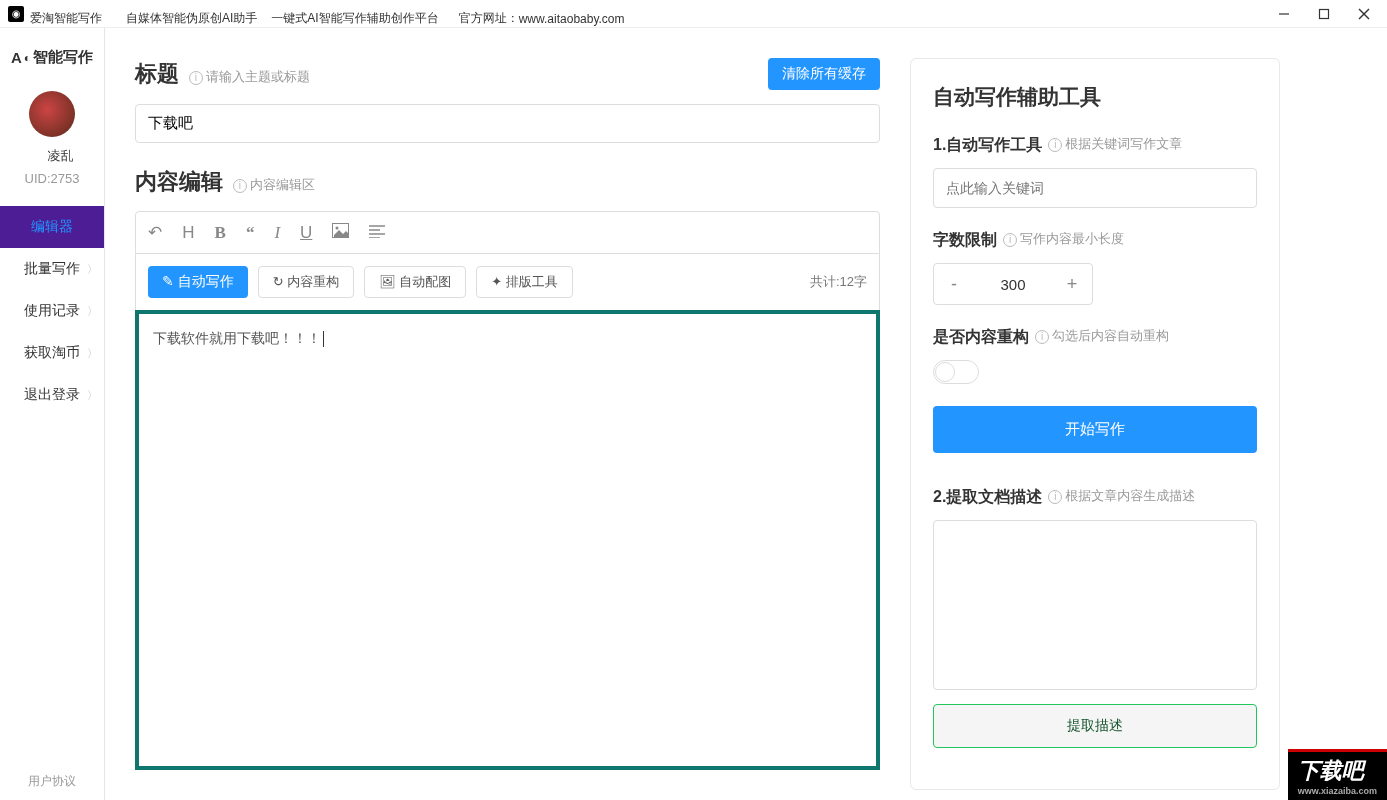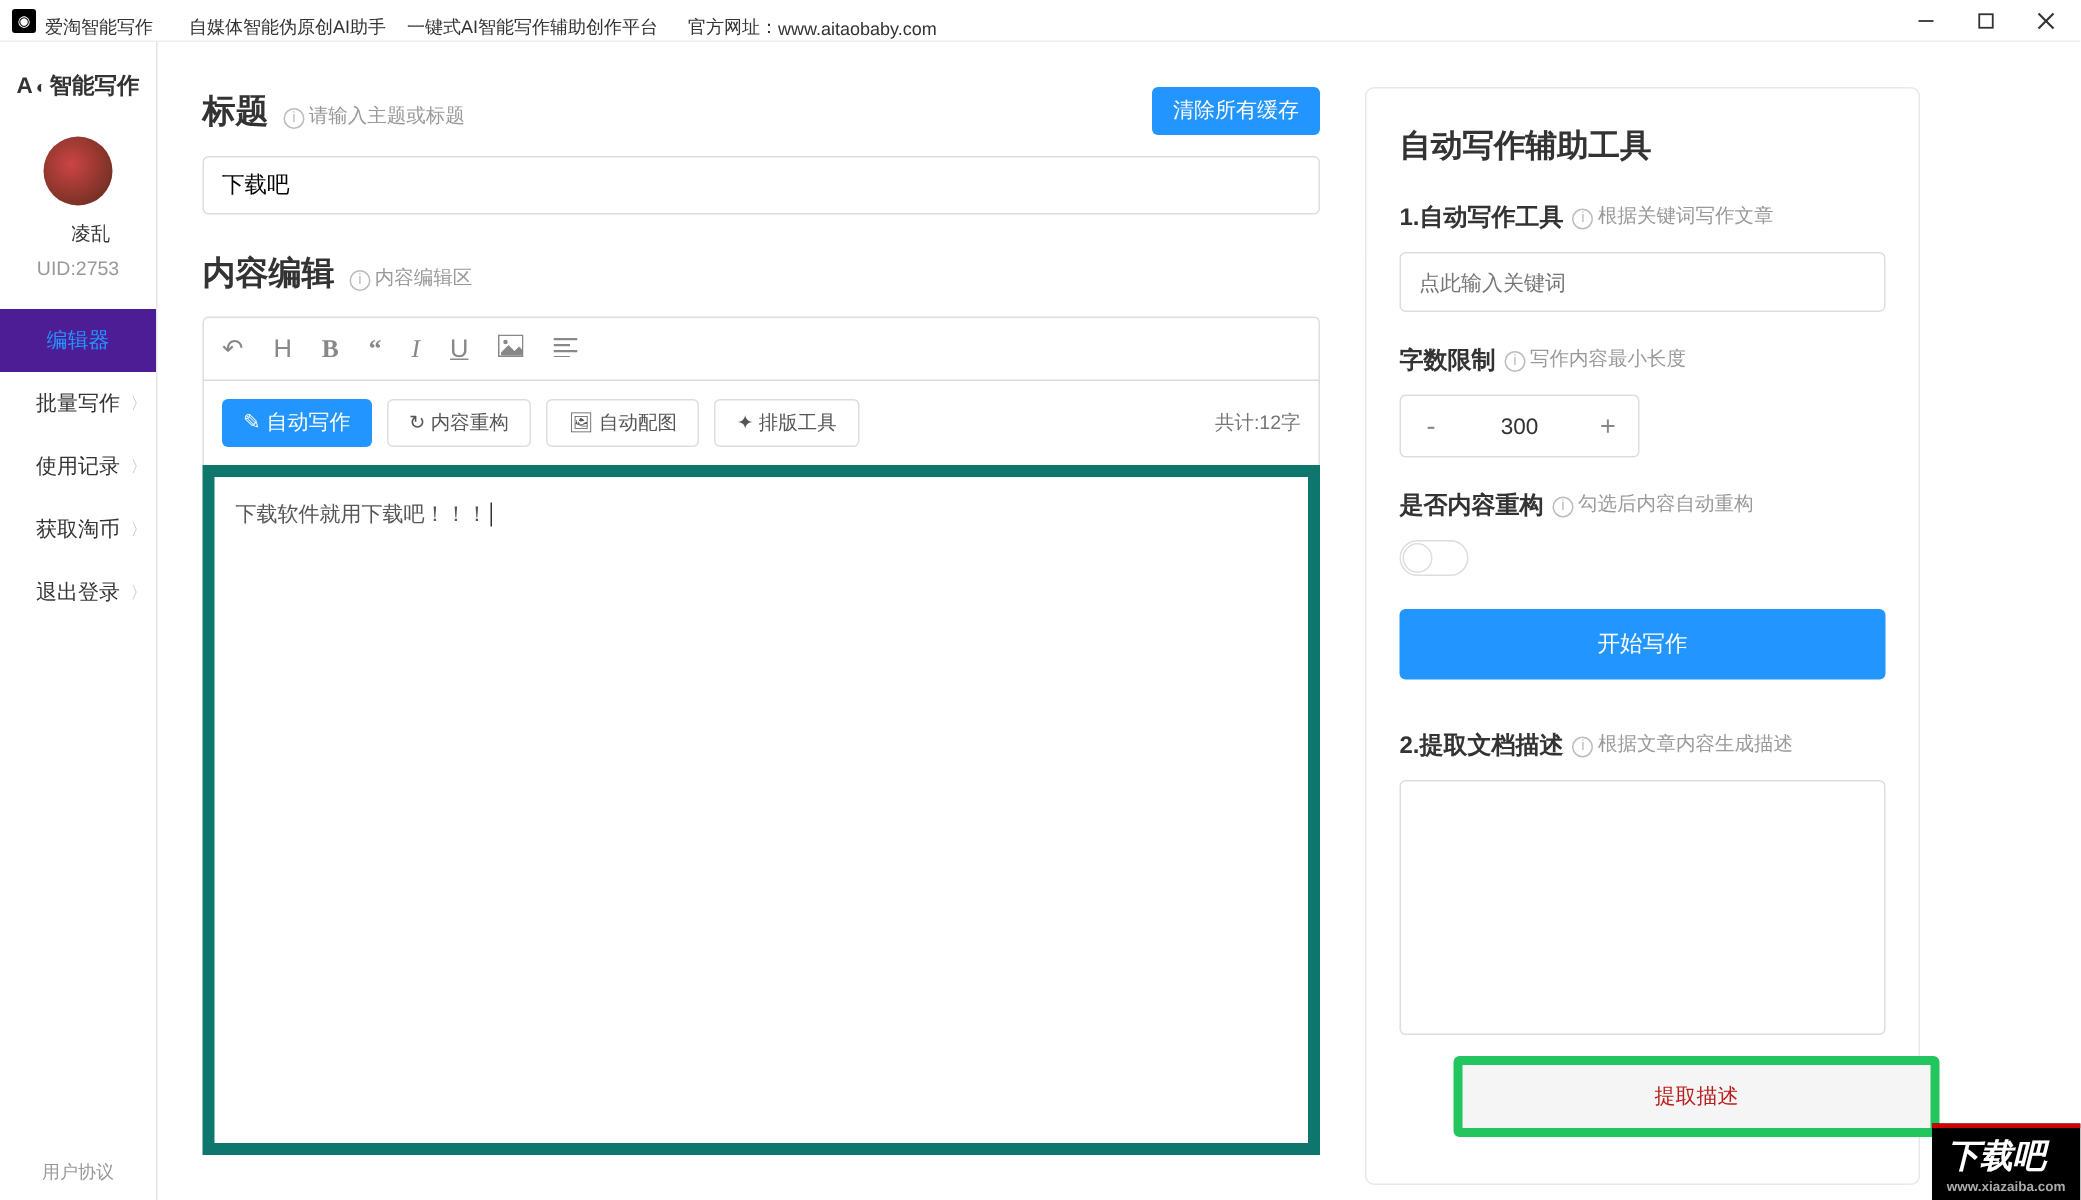--- a/index.html
+++ b/index.html
@@ -39,34 +39,34 @@
 .btn-wide { width: 100%; padding: 14px 0; font-size: 15px; }
 
 .input-box { width: 100%; border: 1px solid #ddd; border-radius: 4px; padding: 10px 12px; font-size: 15px; margin-bottom: 24px; }
 
 .toolbar { border: 1px solid #ddd; border-top-left-radius: 4px; border-top-right-radius: 4px; padding: 10px 12px; display: flex; align-items: center; gap: 20px; }
 .tb-icon { color: #888; cursor: pointer; font-family: Georgia, serif; font-size: 17px; }
 
 .action-row { display: flex; align-items: center; gap: 10px; padding: 12px 12px; border-left: 1px solid #ddd; border-right: 1px solid #ddd; }
 .action-row .counter { margin-left: auto; font-size: 13px; color: #777; }
 
-.editor-area { border: 8px solid #0f766e; height: 460px; padding: 16px 14px; font-size: 14px; color: #555; position: relative; }
+.editor-area { border: 4px solid #0f766e; height: 460px; padding: 16px 14px; font-size: 14px; color: #555; position: relative; }
 .cursor { display: inline-block; width: 1px; height: 16px; background: #333; vertical-align: middle; margin-left: 2px; }
 
 .tools-title { font-size: 21px; font-weight: bold; margin-bottom: 24px; }
 .tool-block { margin-bottom: 22px; }
 .tool-label { font-size: 16px; font-weight: bold; margin-bottom: 12px; display: flex; align-items: flex-start; }
 .keyword-input { width: 100%; border: 1px solid #ddd; border-radius: 4px; padding: 11px 12px; font-size: 14px; }
 .stepper { display: flex; align-items: center; border: 1px solid #ddd; border-radius: 4px; width: 160px; }
 .step-btn { width: 40px; height: 40px; display: flex; align-items: center; justify-content: center; cursor: pointer; color: #888; font-size: 18px; }
 .step-val { flex: 1; text-align: center; font-size: 15px; }
 .toggle { width: 46px; height: 24px; border: 1px solid #ddd; border-radius: 12px; position: relative; cursor: pointer; }
 .toggle-knob { width: 20px; height: 20px; border-radius: 50%; border: 1px solid #ddd; background: #fff; position: absolute; left: 1px; top: 1px; }
 .desc-box { width: 100%; height: 170px; border: 1px solid #ddd; border-radius: 4px; margin-bottom: 14px; }
-.btn-disabled { width: 100%; padding: 12px 0; background: #f5f5f5; color: #b91c1c; border: 6px solid #22c55e; border-radius: 4px; font-size: 14px; cursor: not-allowed; margin-left: 36px; }
+.btn-disabled { width: 100%; padding: 12px 0; background: #f5f5f5; color: #14532d; border: 1px solid #22c55e; border-radius: 4px; font-size: 14px; cursor: not-allowed; }
 
 .watermark { position: absolute; right: 0; bottom: 0; background: #000; color: #fff; padding: 4px 10px; font-style: italic; font-weight: bold; font-size: 22px; border-top: 3px solid #c00; }
 .watermark-url { font-size: 9px; color: #aaa; display: block; font-style: normal; font-weight: bold; }
 </style>
 </head>
 <body>
 
 <div class="titlebar">
   <div class="titlebar-icon">◉</div>
   <span class="titlebar-text">爱淘智能写作</span>

